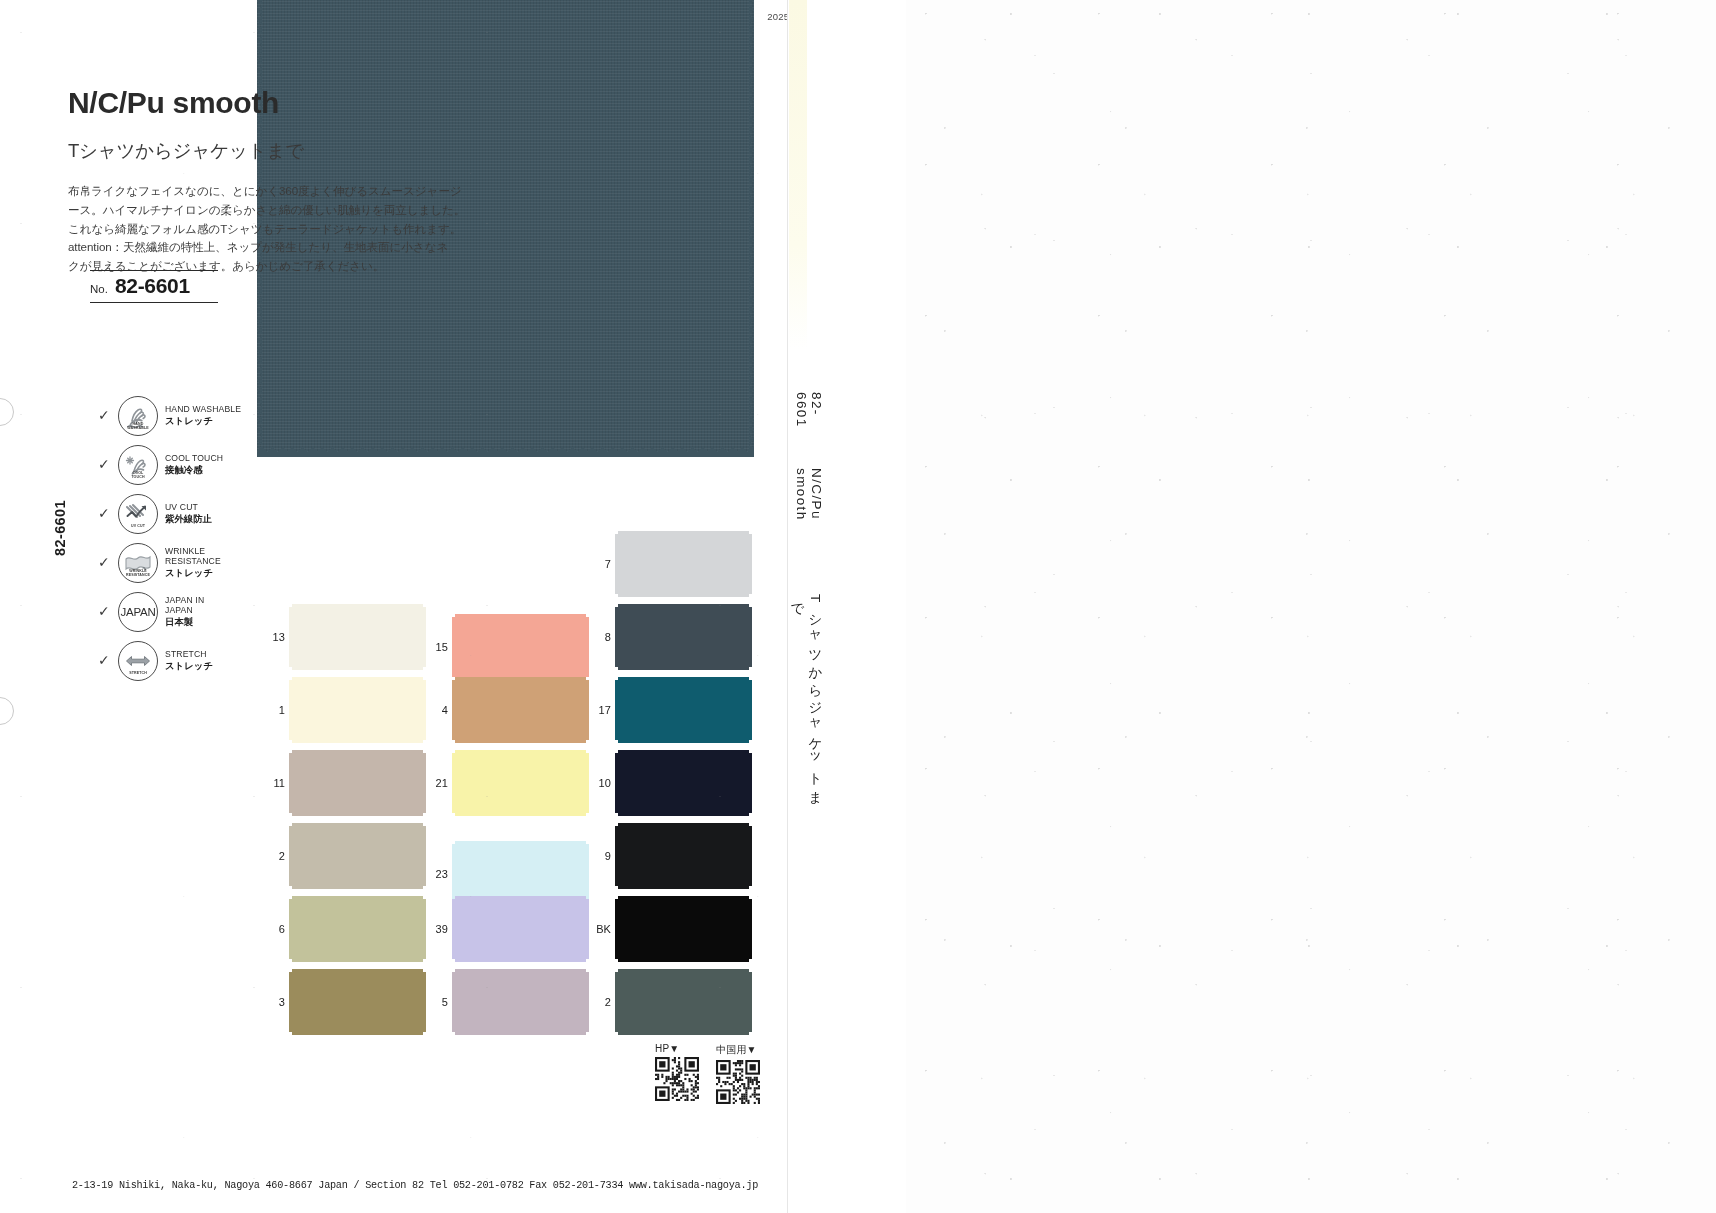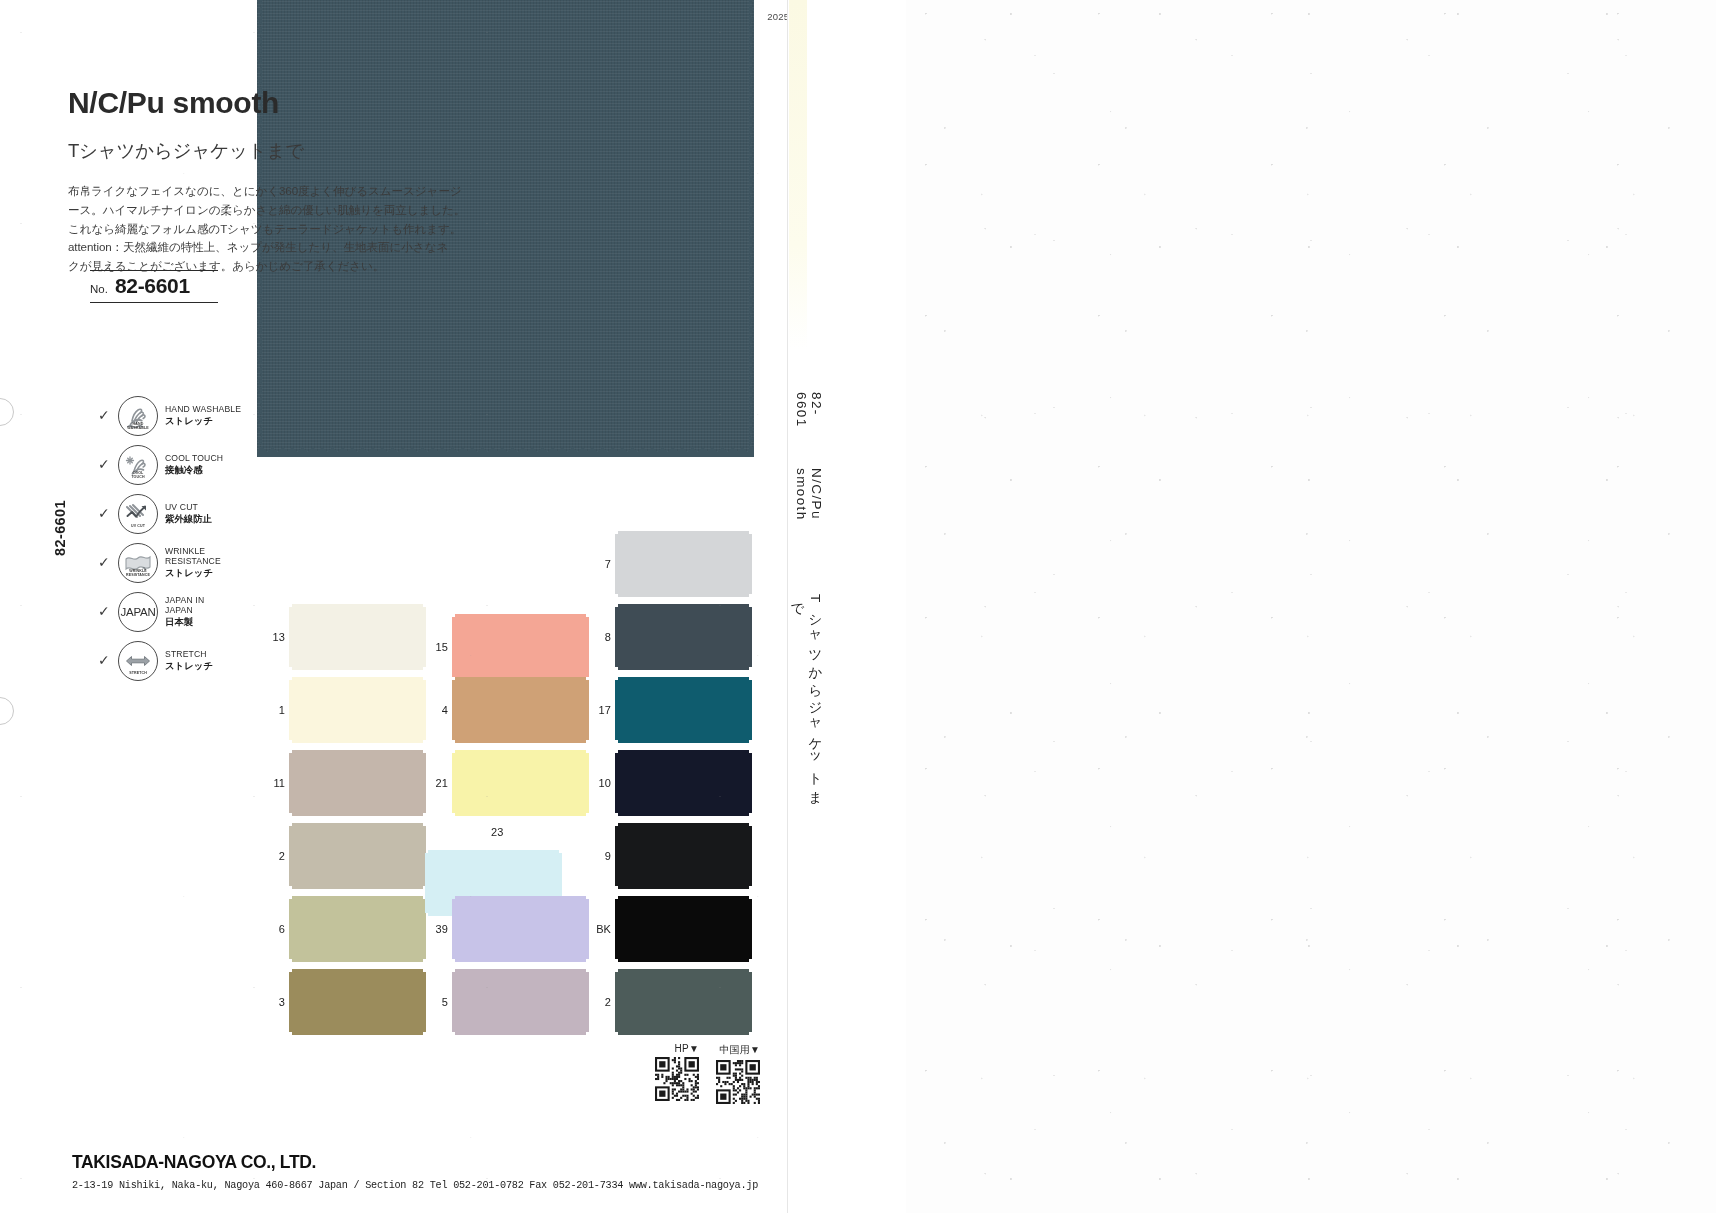--- a/index.html
+++ b/index.html
@@ -314,21 +314,21 @@
   .sw-chip .sc-l { left: -3px; }
   .sw-chip .sc-r { right: -3px; }
 
   
   #qr-row {
     position: absolute;
     left: 655px; top: 1043px;
     display: flex;
     gap: 17px;
   }
-  .qr-block { text-align: right; }
+  .qr-block { text-align: left; }
   .qr-cap {
     font-size: 10px;
     color: #262626;
     letter-spacing: .2px;
     margin-bottom: 3px;
     white-space: nowrap;
   }
   .qr-img {
     width: 44px; height: 44px;
     background-color: #ffffff;
@@ -604,21 +604,21 @@
           <div class="sw-item" style="top: 213px;">
             <span class="sw-label">21</span>
             <span class="sw-chip">
               <span class="fill" style="background: rgb(248, 243, 169);"></span>
               <span class="sc-t" style="background: repeating-conic-gradient(from 135deg at 50% 100%, rgb(248, 243, 169) 0deg, rgb(248, 243, 169) 25%, transparent 0deg, transparent 50%) 0px 0px / 7px 7px;"></span>
               <span class="sc-b" style="background: repeating-conic-gradient(from -45deg at 50% 0px, rgb(248, 243, 169) 0deg, rgb(248, 243, 169) 25%, transparent 0deg, transparent 50%) 0px 0px / 7px 7px;"></span>
               <span class="sc-l" style="background: repeating-conic-gradient(from -135deg at 100% 50%, rgb(248, 243, 169) 0deg, rgb(248, 243, 169) 25%, transparent 0deg, transparent 50%) 0px 0px / 7px 7px;"></span>
               <span class="sc-r" style="background: repeating-conic-gradient(from 45deg at 0px 50%, rgb(248, 243, 169) 0deg, rgb(248, 243, 169) 25%, transparent 0deg, transparent 50%) 0px 0px / 7px 7px;"></span>
             </span>
           </div>
-          <div class="sw-item" style="top: 286px; flex-direction: column;">
+          <div class="sw-item" style="top: 304px;">
             <span class="sw-label">23</span>
             <span class="sw-chip">
               <span class="fill" style="background: rgb(213, 239, 244);"></span>
               <span class="sc-t" style="background: repeating-conic-gradient(from 135deg at 50% 100%, rgb(213, 239, 244) 0deg, rgb(213, 239, 244) 25%, transparent 0deg, transparent 50%) 0px 0px / 7px 7px;"></span>
               <span class="sc-b" style="background: repeating-conic-gradient(from -45deg at 50% 0px, rgb(213, 239, 244) 0deg, rgb(213, 239, 244) 25%, transparent 0deg, transparent 50%) 0px 0px / 7px 7px;"></span>
               <span class="sc-l" style="background: repeating-conic-gradient(from -135deg at 100% 50%, rgb(213, 239, 244) 0deg, rgb(213, 239, 244) 25%, transparent 0deg, transparent 50%) 0px 0px / 7px 7px;"></span>
               <span class="sc-r" style="background: repeating-conic-gradient(from 45deg at 0px 50%, rgb(213, 239, 244) 0deg, rgb(213, 239, 244) 25%, transparent 0deg, transparent 50%) 0px 0px / 7px 7px;"></span>
             </span>
           </div>
           <div class="sw-item" style="top: 359px;">
@@ -972,21 +972,20 @@
               <rect x="30" y="2" width="10" height="10" fill="#fff"></rect>
               <rect x="32" y="4" width="6" height="6" fill="#1a1a1a"></rect>
               <rect x="0" y="28" width="14" height="14" fill="#1a1a1a"></rect>
               <rect x="2" y="30" width="10" height="10" fill="#fff"></rect>
               <rect x="4" y="32" width="6" height="6" fill="#1a1a1a"></rect>
             </svg></div>
         </div>
       </div>
 
     <div id="footer">
-      <div id="company">TAKISADA-NAGOYA CO., LTD.</div>
       <div id="address">2-13-19 Nishiki, Naka-ku, Nagoya 460-8667 Japan / Section 82 Tel 052-201-0782 Fax 052-201-7334  www.takisada-nagoya.jp</div>
     </div>
 
     <div id="spine"></div>
     <div id="spine-tint"></div>
     <div id="spine-text">
       <span class="sp-code">82-6601</span>
       <span class="sp-name">N/C/Pu smooth</span>
       <span class="sp-jp">Tシャツからジャケットまで</span>
     </div>

